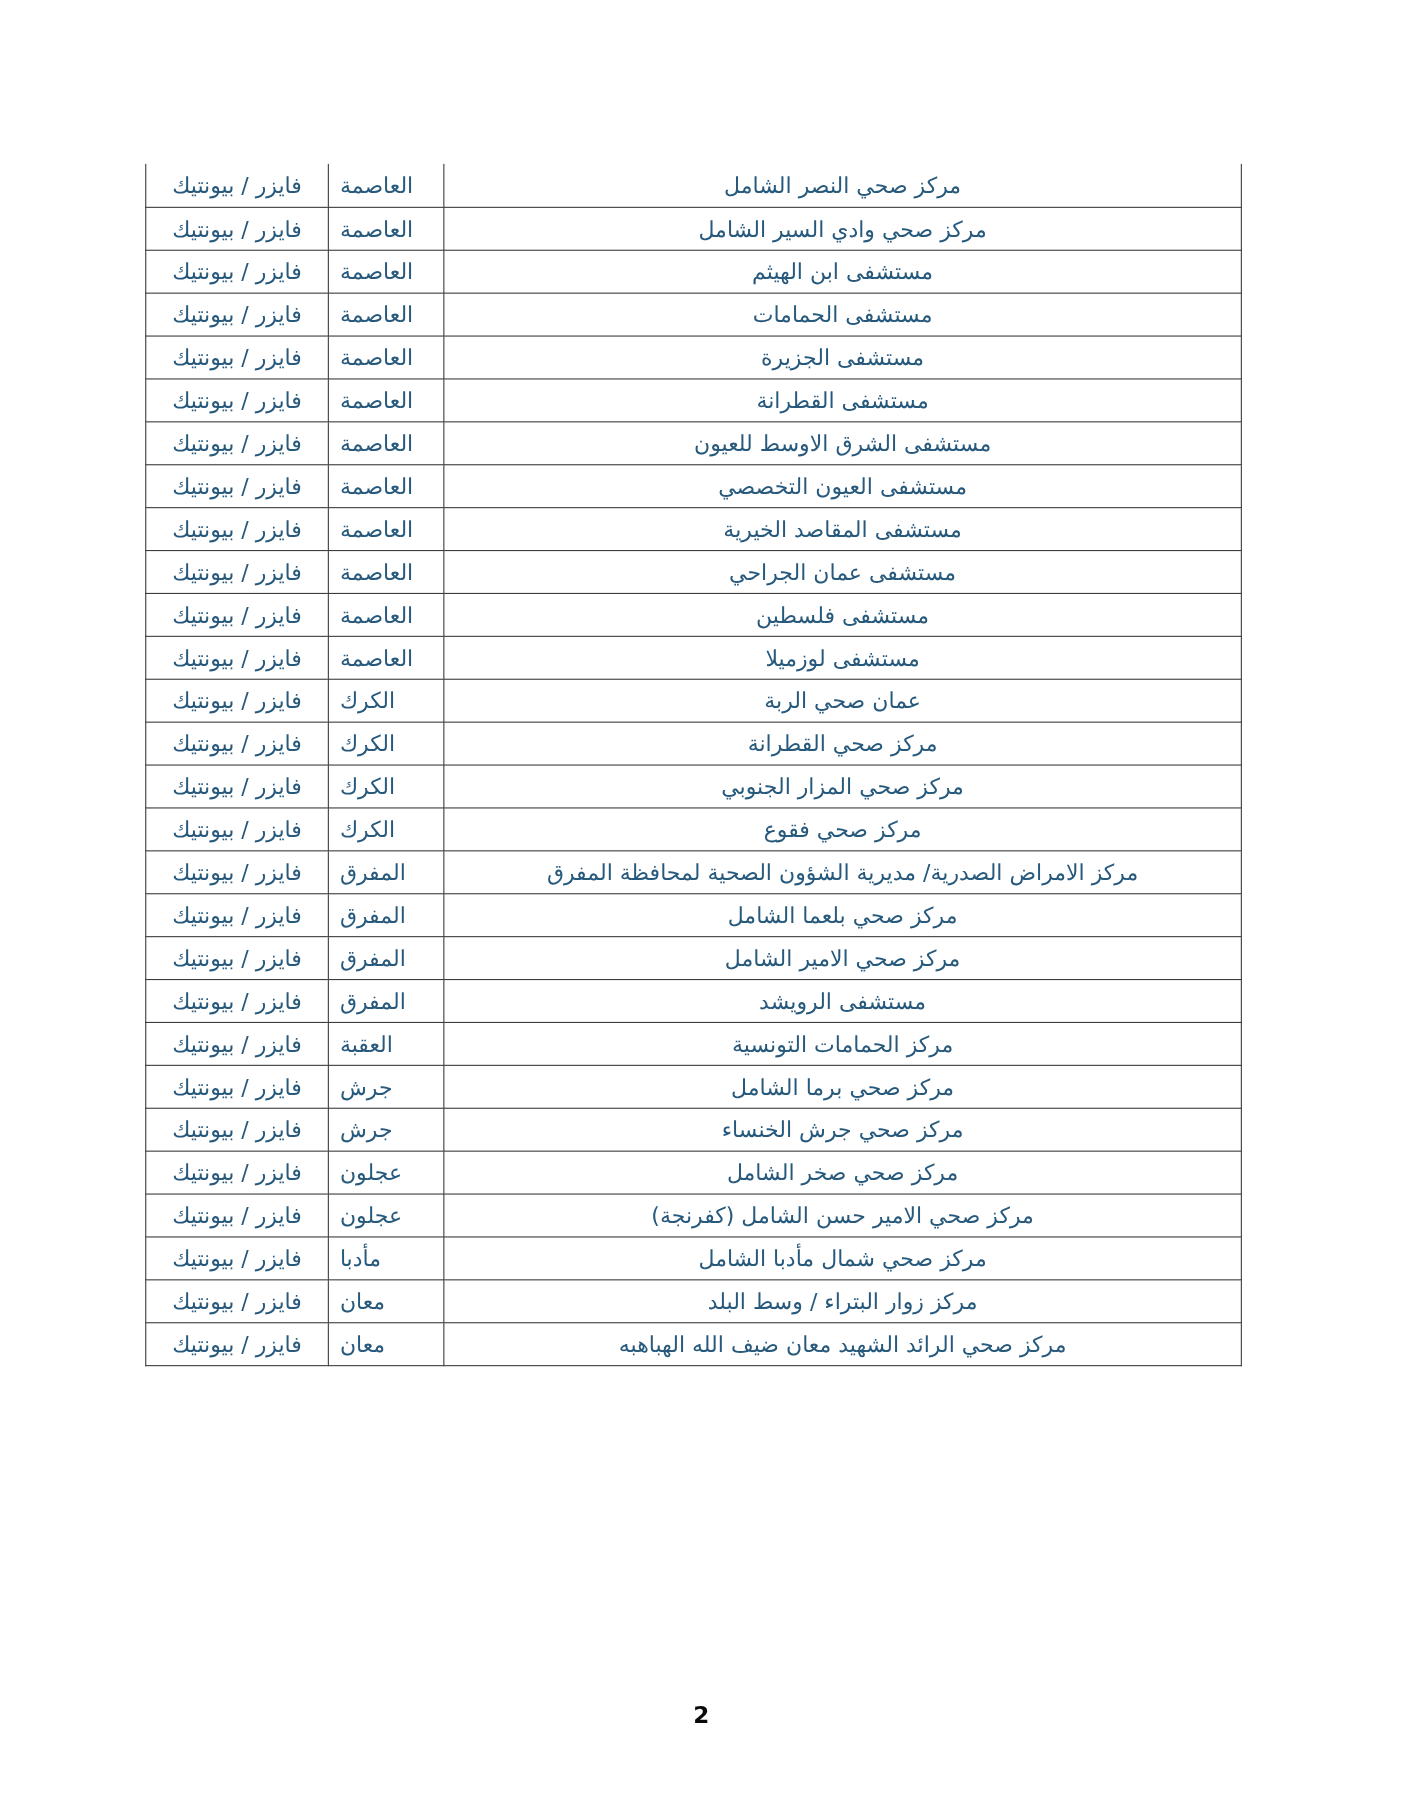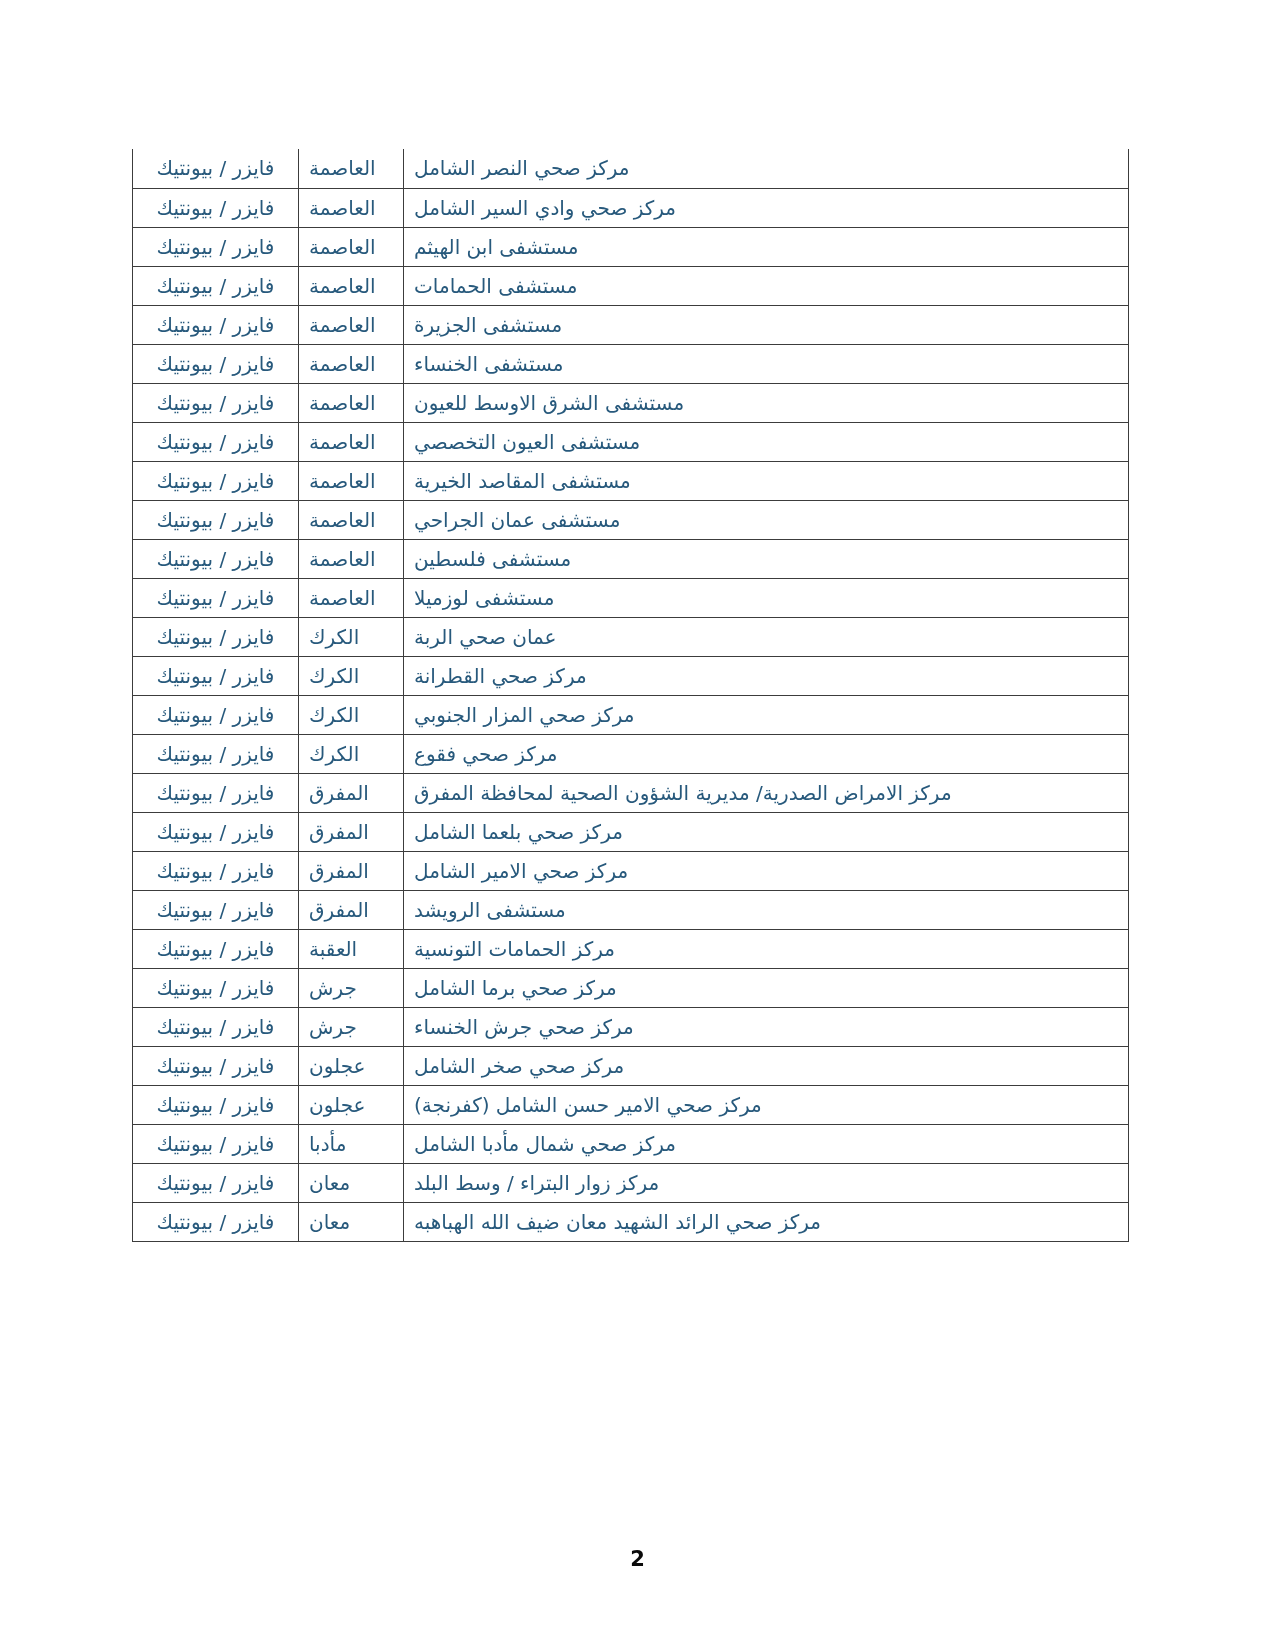--- a/index.html
+++ b/index.html
@@ -38,21 +38,21 @@
     font-size: 20px;
     line-height: 1.1;
     padding: 0 10px;
     white-space: nowrap;
     box-sizing: border-box;
   }
   
   table.doc-table tr:first-child td {
     border-top: none;
   }
-  td.cell-facility { text-align: left; }
+  td.cell-facility { text-align: center; }
   td.cell-gov      { text-align: left; }
   td.cell-vaccine  { text-align: center; }
 
   .page-number {
     position: absolute;
     top: 1547px;
     left: 0;
     width: 100%;
     text-align: center;
     font-size: 21px;
@@ -92,21 +92,21 @@
           <td class="cell-facility">مستشفى الحمامات</td>
           <td class="cell-gov">العاصمة</td>
           <td class="cell-vaccine">فايزر / بيونتيك</td>
         </tr>
         <tr>
           <td class="cell-facility">مستشفى الجزيرة</td>
           <td class="cell-gov">العاصمة</td>
           <td class="cell-vaccine">فايزر / بيونتيك</td>
         </tr>
         <tr>
-          <td class="cell-facility">مستشفى الخنساء</td>
+          <td class="cell-facility">مستشفى القطرانة</td>
           <td class="cell-gov">العاصمة</td>
           <td class="cell-vaccine">فايزر / بيونتيك</td>
         </tr>
         <tr>
           <td class="cell-facility">مستشفى الشرق الاوسط للعيون</td>
           <td class="cell-gov">العاصمة</td>
           <td class="cell-vaccine">فايزر / بيونتيك</td>
         </tr>
         <tr>
           <td class="cell-facility">مستشفى العيون التخصصي</td>

